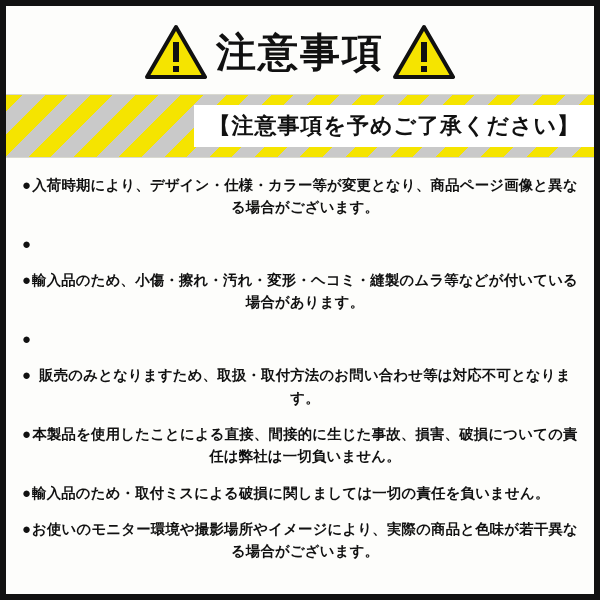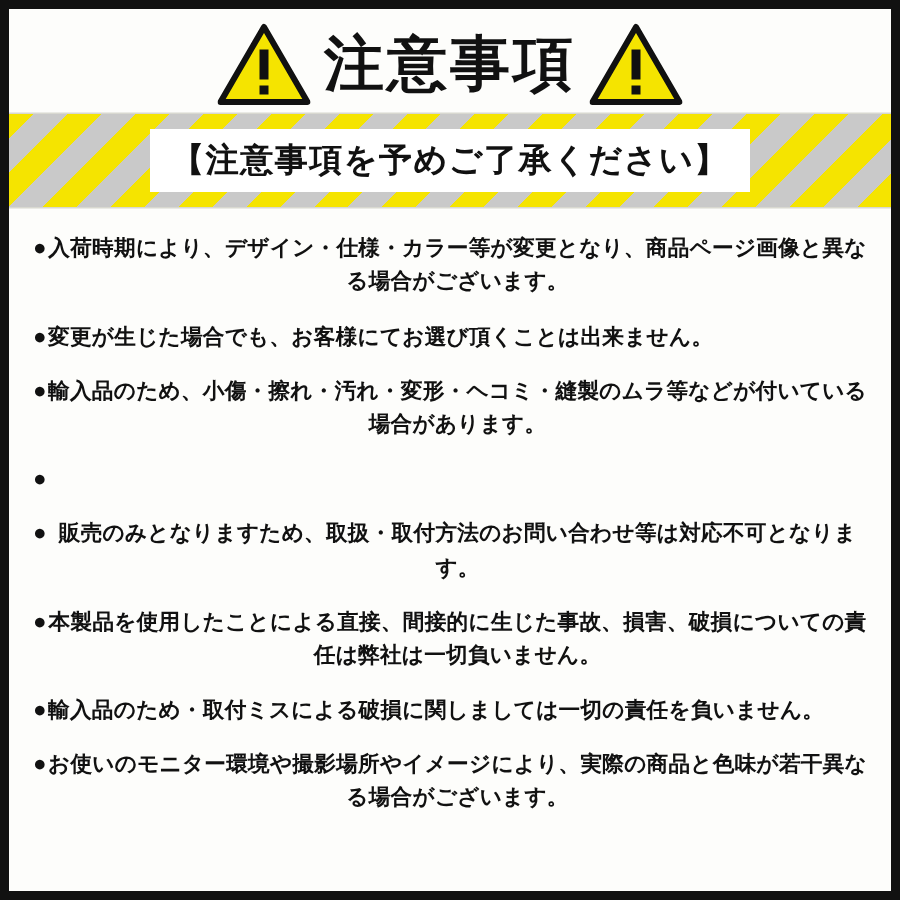--- a/index.html
+++ b/index.html
@@ -26,21 +26,21 @@
     position: relative;
     width: 100%;
     height: 100%;
     background: #fdfdfb;
     overflow: hidden;
   }
 
   
   .title-row {
     position: relative;
-    height: 69px;
+    height: 88px;
     display: flex;
     align-items: center;
     justify-content: center;
     gap: 9px;
     padding-top: 4px;
     box-sizing: border-box;
   }
   .tri {
     position: relative;
     width: 62px;
@@ -61,21 +61,21 @@
   .banner {
     position: relative;
     height: 62px;
     background: repeating-linear-gradient(
       -45deg,
       #f5e400 0px, #f5e400 16px,
       #c9c9c9 16px, #c9c9c9 32px
     );
     display: flex;
     align-items: center;
-    justify-content: center;
+    justify-content: flex-end;
     border-top: 1px solid #d8d8d0;
     border-bottom: 1px solid #d8d8d0;
   }
   .banner-plate {
     background: #ffffff;
     padding: 6px 14px;
     display: inline-block;
   }
   .banner-text {
     font-size: 22px;
@@ -141,21 +141,20 @@
       </div>
     </div>
 
     <div class="notes">
       <div class="note">
         <span class="bullet">●</span>
         <span class="note-text">入荷時期により、デザイン・仕様・カラー等が変更となり、商品ページ画像と異なる場合がございます。</span>
       </div>
       <div class="note">
         <span class="bullet">●</span>
-        <span class="note-text">変更が生じた場合でも、お客様にてお選び頂くことは出来ません。</span>
       </div>
       <div class="note">
         <span class="bullet">●</span>
         <span class="note-text">輸入品のため、小傷・擦れ・汚れ・変形・ヘコミ・縫製のムラ等などが付いている場合があります。</span>
       </div>
       <div class="note">
         <span class="bullet">●</span>
       </div>
       <div class="note">
         <span class="bullet">●</span>

